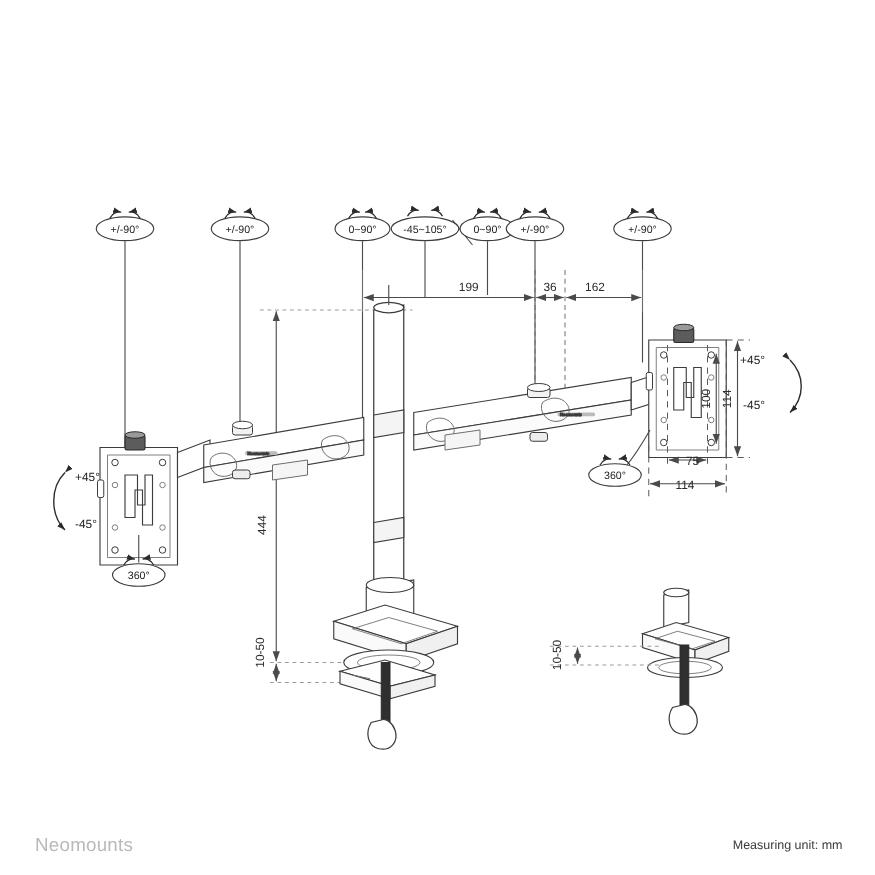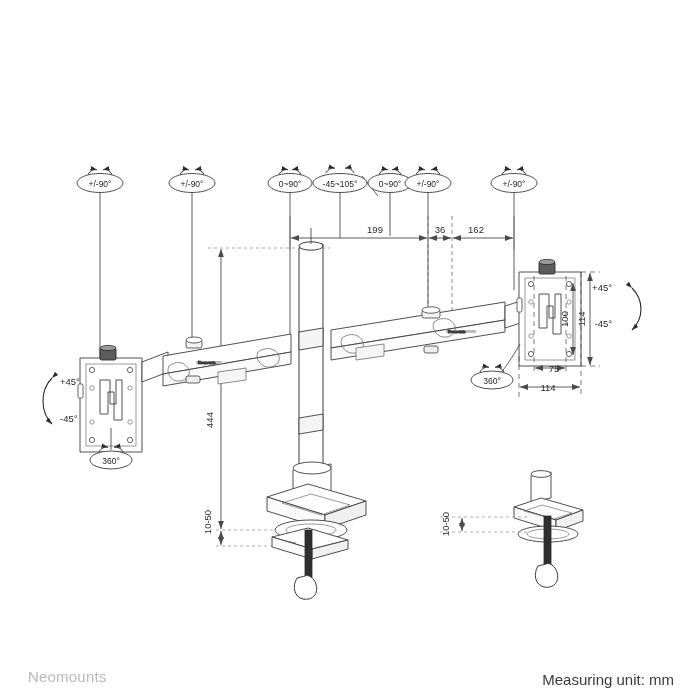--- a/index.html
+++ b/index.html
@@ -29,21 +29,21 @@
     font-size: 15px;
     color: #b9b9bb;
     letter-spacing: 0.2px;
     font-family: "Liberation Sans", sans-serif;
     white-space: nowrap;
   }
   .unit {
     position: absolute;
     right: 26px;
     top: 671px;
-    font-size: 15px;
+    font-size: 10px;
     color: #3a3a3a;
     font-family: "Liberation Sans", sans-serif;
     white-space: nowrap;
   }
   svg text { font-family: "Liberation Sans", sans-serif; }
 </style>
 </head>
 <body>
 
 <div id="page">

